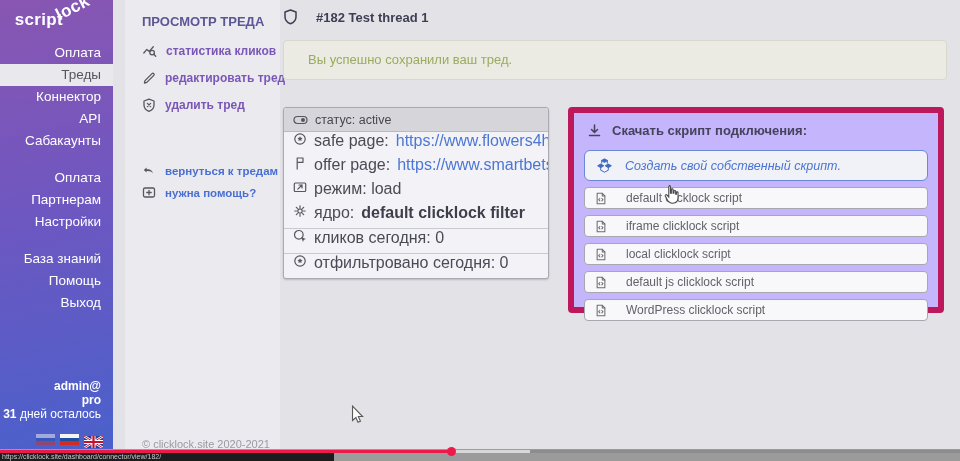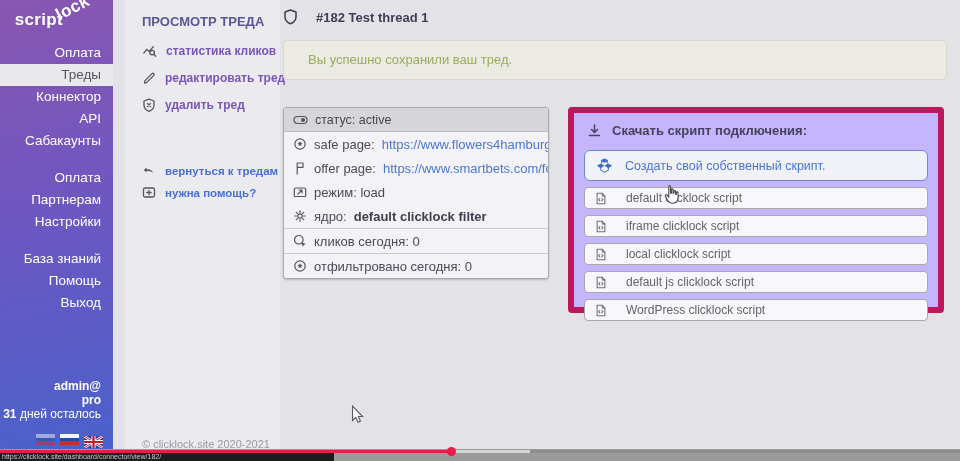--- a/index.html
+++ b/index.html
@@ -39,33 +39,33 @@
   .page-header{position:absolute;top:9px;left:15px;display:flex;align-items:center;gap:18px;
     color:#3e3e54;font-size:13px;font-weight:700;}
   .alert{position:absolute;top:40px;left:15px;right:13px;height:38px;background:#ebebe3;
     border:1px solid #d8d8cc;border-radius:4px;line-height:38px;padding-left:24px;
     color:#9aab5f;font-size:13px;}
 
   .info-card{position:absolute;top:107px;left:15px;width:264px;background:#f3f2f6;
     border:1px solid #a9a9b2;border-radius:3px;box-shadow:0 1px 2px rgba(0,0,0,.18);}
   .card-head{height:23px;background:#d6d5da;border-bottom:1px solid #b9b9c1;display:flex;
     align-items:center;gap:7px;padding:0 9px;font-size:12.5px;color:#47474f;border-radius:3px 3px 0 0;}
-  .info-row{display:flex;align-items:center;gap:7px;padding:0 9px;height:24px;font-size:13px;
+  .info-row{display:flex;gap:7px;padding:0 9px;height:24px;font-size:16px;
     color:#4b4b56;white-space:nowrap;overflow:hidden;}
   .info-row .lnk{color:#4b77d3;cursor:pointer;}
   .info-row .val-b{font-weight:700;color:#3e3e4c;}
   .info-row.sep{border-top:1px solid #c9c9d0;}
   .icn{flex:0 0 auto;display:inline-flex;color:#56565e;}
 
   .scripts-card{position:absolute;top:107px;left:300px;width:376px;height:206px;background:#c4b5fd;
     border:6px solid #be185d;border-radius:4px;box-sizing:border-box;padding-top:10px;}
   .sc-head{display:flex;align-items:center;gap:10px;margin-left:13px;font-size:13px;font-weight:700;color:#46425c;}
   .create-btn{margin:12px 10px 0;height:29px;border:1px solid #6b87d6;border-radius:6px;
     display:flex;align-items:center;gap:12px;padding-left:11px;color:#4a74d2;font-size:12.5px;
-    background:#f1f2f8;cursor:pointer;}
+    background:#f1f2f8;cursor:pointer;font-style:italic;}
   .script-btn{margin:6px 10px 0;height:20px;border:1px solid #a7a7af;border-radius:4px;background:#f8f8fb;
     display:flex;align-items:center;gap:19px;padding-left:10px;font-size:12px;color:#62626b;cursor:pointer;}
   .script-btn .icn{color:#6b6b73;}
 
   
   .cursor{position:absolute;pointer-events:none;}
   .cur-arrow{left:349px;top:405px;}
   .cur-hand{left:660px;top:184px;}
 
   

